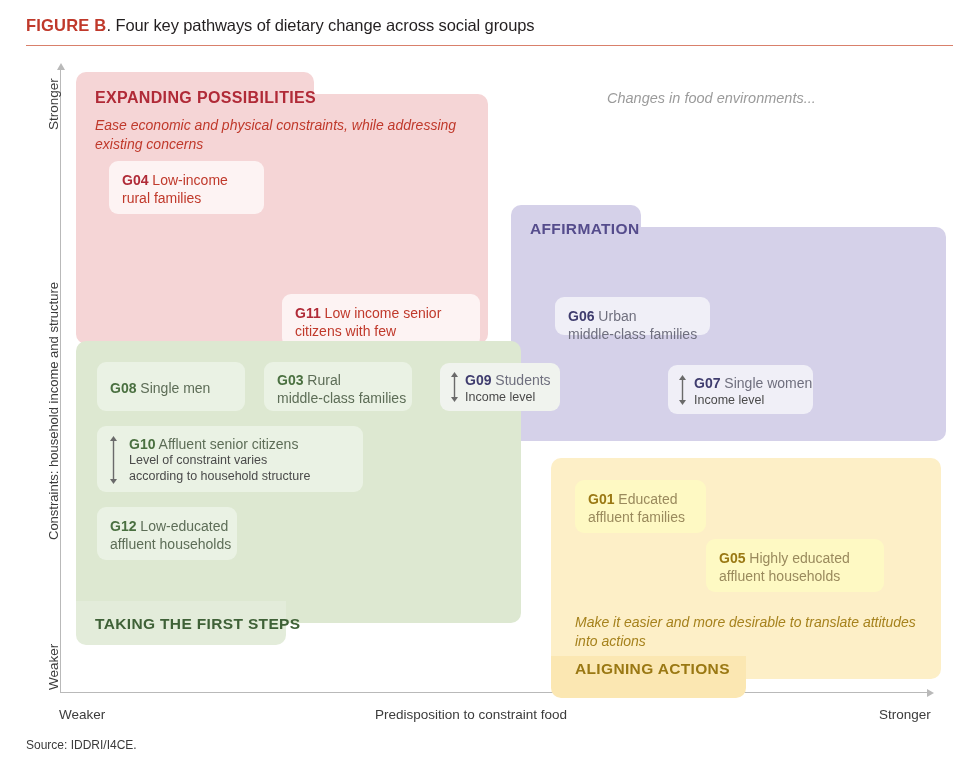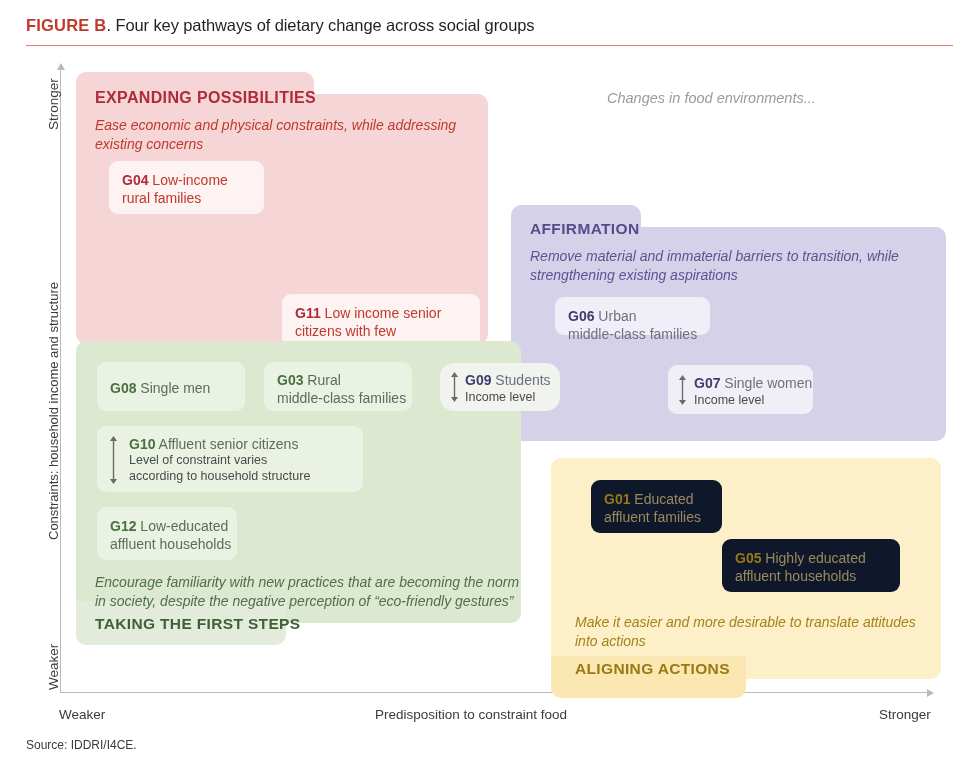--- a/index.html
+++ b/index.html
@@ -162,21 +162,21 @@
   #panel-yellow .panel-tab{
     left:0px;top:198px;width:195px;height:42px;
     background:#fbe7b2;border-radius:0 0 10px 10px;
   }
   #panel-yellow .panel-desc{
     left:24px;top:155px;width:350px;font-size:14px;color:#a6821d;
   }
   #panel-yellow .panel-title{
     left:24px;top:202px;font-size:15.5px;color:#9a7813;
   }
-  #panel-yellow .card{background:#0f172a;color:#9a8a5d;margin-left:16px;}
+  #panel-yellow .card{background:#fef9c3;color:#9a8a5d;}
   #panel-yellow .card .gid{color:#9a7813;}
 </style>
 </head>
 <body>
 
 <div id="figure-header">
   <div id="figure-title"><span class="lbl">FIGURE B</span><span class="ttl">. Four key pathways of dietary change across social groups</span></div>
 </div>
 <div id="header-rule"></div>
 
@@ -212,21 +212,20 @@
   <div class="card" style="left:206px;top:180px;width:198px;height:53px;padding:10px 0 0 13px;font-size:14px;margin-top:42px;">
     <span class="gid">G11</span><span class="gtxt"> Low income senior</span><br>
     <span class="gtxt">citizens with few strengthening</span>
   </div>
 </div>
 
 <div class="panel" id="panel-purple" style="left:511px;top:205px;width:435px;height:236px;">
   <div class="panel-body"></div>
   <div class="panel-tab"></div>
   <div class="panel-title">AFFIRMATION</div>
-  <div class="panel-desc">Remove material and immaterial barriers to transition, while strengthening existing aspirations</div>
 
   <div class="card" style="left:44px;top:92px;width:155px;height:38px;padding:10px 0 0 13px;font-size:14px;">
     <span class="gid">G06</span><span class="gtxt"> Urban</span><br>
     <span class="gtxt">middle-class families</span>
   </div>
 
   <div class="card" style="left:157px;top:160px;width:145px;height:49px;padding:9px 0 12px 26px;font-size:14px;">
     <span class="arrow-col" style="left:9px;top:9px;">
       <svg class="arrow-svg" width="11" height="32" viewBox="0 0 11 32" aria-hidden="true">
         <path d="M5.5 1 L9 6 L2 6 Z" fill="#6a6a6a"></path>
@@ -235,33 +234,32 @@
       </svg>
     </span>
     <span class="gid">G07</span><span class="gtxt"> Single women</span><br>
     <span class="sub">Income level</span>
   </div>
 </div>
 
 <div class="panel" id="panel-green" style="left:76px;top:341px;width:445px;height:304px;">
   <div class="panel-body"></div>
   <div class="panel-tab"></div>
-  <div class="panel-desc">Encourage familiarity with new practices that are becoming the norm in society, despite the negative perception of “eco-friendly gestures”</div>
   <div class="panel-title">TAKING THE FIRST STEPS</div>
 
   <div class="card" style="left:21px;top:21px;width:148px;height:49px;padding:17px 0 0 13px;font-size:14px;">
     <span class="gid">G08</span><span class="gtxt"> Single men</span>
   </div>
 
   <div class="card" style="left:188px;top:21px;width:148px;height:49px;padding:9px 0 0 13px;font-size:14px;">
     <span class="gid">G03</span><span class="gtxt"> Rural</span><br>
     <span class="gtxt">middle-class families</span>
   </div>
 
-  <div class="card" style="left:364px;top:22px;width:120px;height:48px;padding:8px 0 0 25px;font-size:14px;background:#f0f3ee;z-index:5;border-radius:14px;">
+  <div class="card" style="left:364px;top:22px;width:120px;height:48px;padding:8px 0 0 25px;font-size:14px;background:#f0f3ee;z-index:5;">
     <span class="arrow-col" style="left:9px;top:8px;">
       <svg class="arrow-svg" width="11" height="32" viewBox="0 0 11 32" aria-hidden="true">
         <path d="M5.5 1 L9 6 L2 6 Z" fill="#6a6a6a"></path>
         <rect x="4.8" y="5" width="1.4" height="22" fill="#6a6a6a"></rect>
         <path d="M5.5 31 L9 26 L2 26 Z" fill="#6a6a6a"></path>
       </svg>
     </span>
     <span class="gid" style="color:#3f3c6e;">G09</span><span class="gtxt" style="color:#6f6f7e;"> Students</span><br>
     <span class="sub">Income level</span>
   </div>

